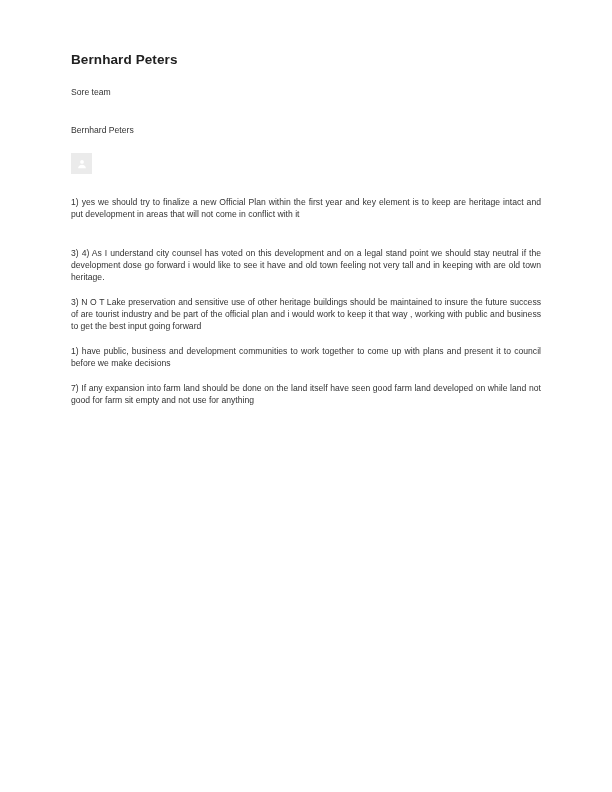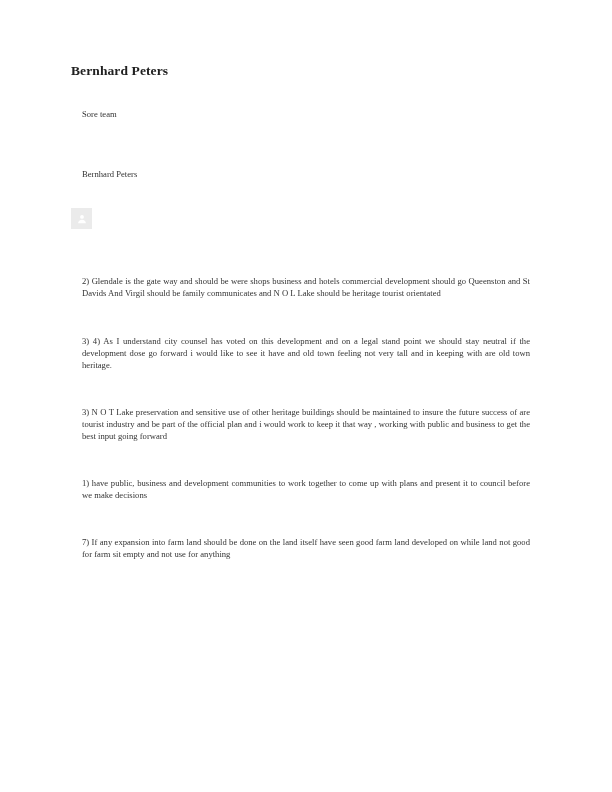--- a/index.html
+++ b/index.html
@@ -19,42 +19,41 @@
     position: relative;
     width: 612px;
     height: 792px;
     background: #ffffff;
     overflow: hidden;
   }
 
   .content {
     position: absolute;
     left: 71px;
-    top: 63px;
+    top: 52px;
     width: 470px;
-    font-family: Liberation Serif, serif;
   }
 
   
   .post-heading {
     font-size: 13.5px;
     font-weight: bold;
     color: #212121;
     letter-spacing: 0.1px;
     line-height: 1.2;
     margin: 0;
   }
 
   
   .para {
     font-size: 8.6px;
     line-height: 12.1px;
     color: #333333;
     text-align: justify;
-    margin: 11px;
+    margin: 0;
     letter-spacing: 0.01px;
   }
   .para.plain {
     text-align: left;
   }
 
   
   .sp-heading-to-greeting { height: 18px; }
   .sp-greeting-to-body    { height: 13px; }
   .sp-body-to-sign        { height: 13px; }
@@ -110,23 +109,23 @@
           <circle cx="12" cy="7.6" r="4.1" fill="#ffffff"></circle>
           <path d="M3.6 21.5c0-4.7 3.8-7.6 8.4-7.6s8.4 2.9 8.4 7.6z" fill="#ffffff"></path>
         </svg>
       </span>
 
       <div class="sp-avatar-to-heading"></div>
 
 
       <div class="sp-heading-to-list"></div>
 
+      <p class="para">1) yes we should try to finalize a new Official Plan within the first year and key element is to keep are heritage intact and put development in areas that will not come in conflict with it</p>
       <div class="sp-between-paras"></div>
 
-      <p class="para">2) Glendale is the gate way and should be were shops business and hotels commercial development  should go Queenston and  St Davids And Virgil  should be family communicates and N O L Lake should be heritage tourist  orientated</p>
       <div class="sp-between-paras"></div>
 
       <p class="para">3) 4) As I understand city counsel has voted on this development and on a legal stand point we should stay neutral if the development dose go forward i would like to see it  have and old town feeling  not very tall and in keeping with are old town heritage.</p>
       <div class="sp-between-paras"></div>
 
       <p class="para">3)  N O T Lake  preservation and sensitive use of other heritage buildings should be maintained to insure the future success of are tourist industry and be part of the official plan and i would work to keep it that way , working with public and business to get the best input going forward</p>
       <div class="sp-between-paras"></div>
 
       <p class="para">1)  have  public,  business and  development communities  to  work  together to  come  up with  plans  and present it to council before we make decisions</p>
       <div class="sp-between-paras"></div>

